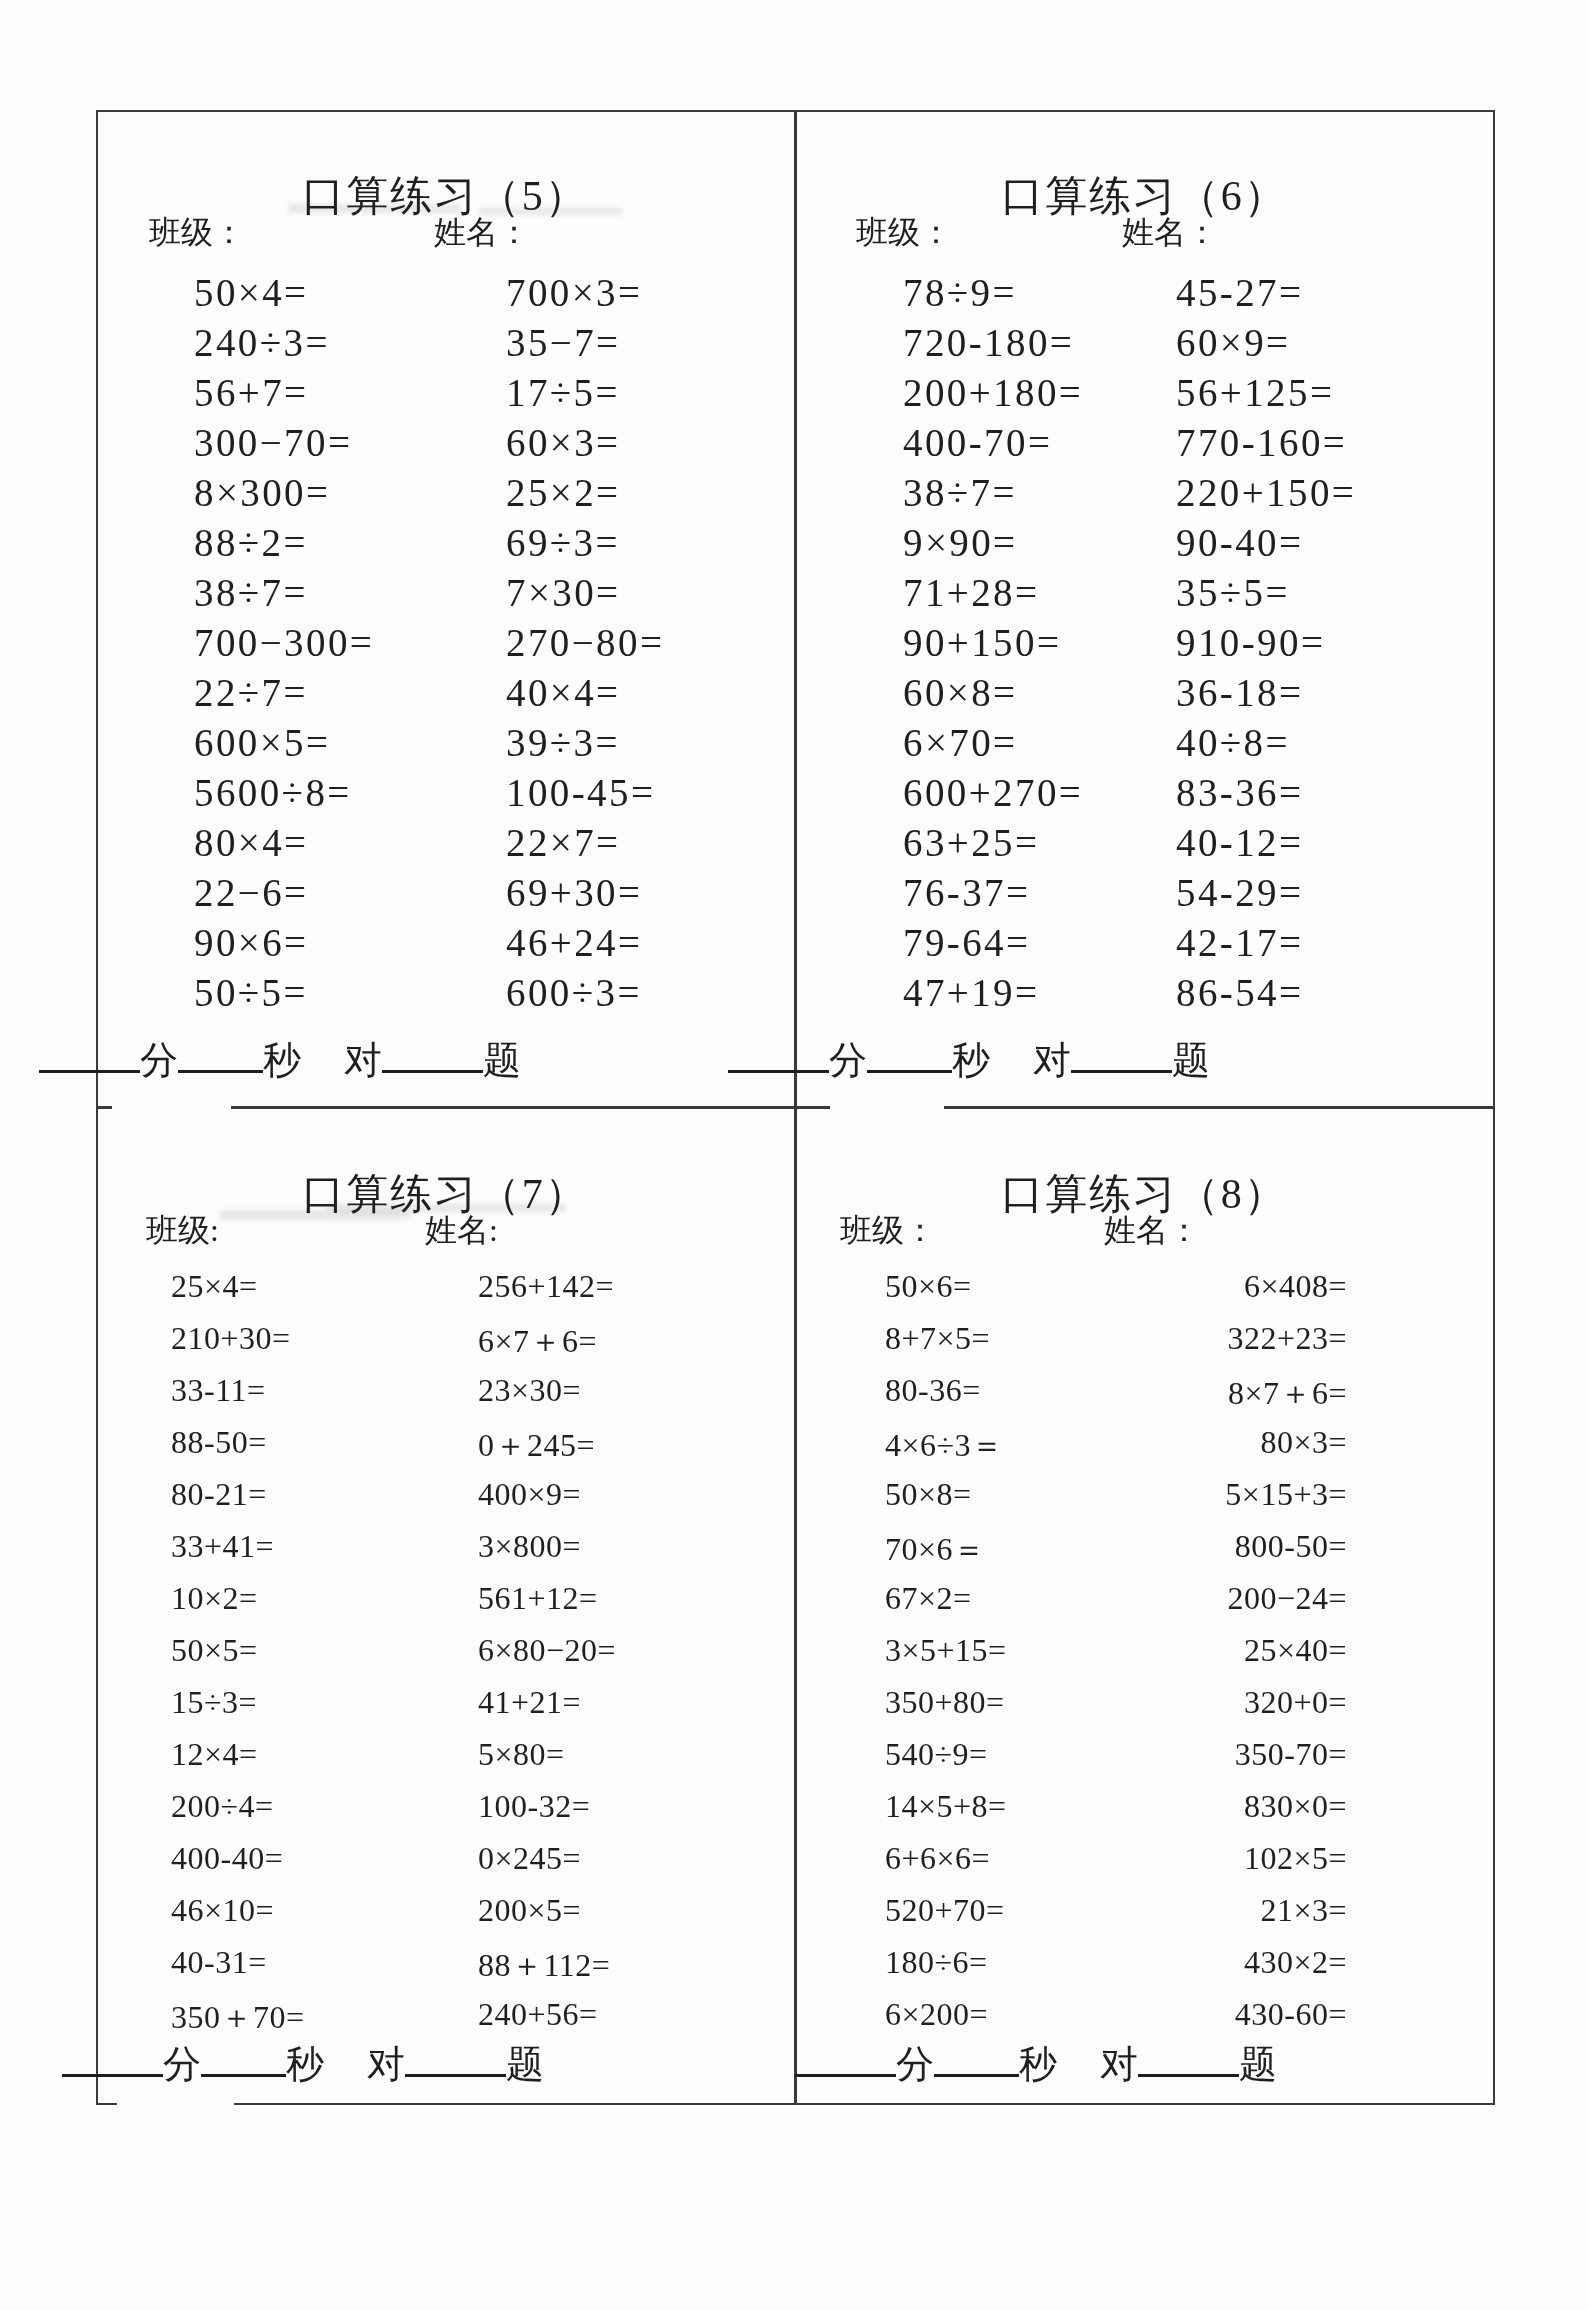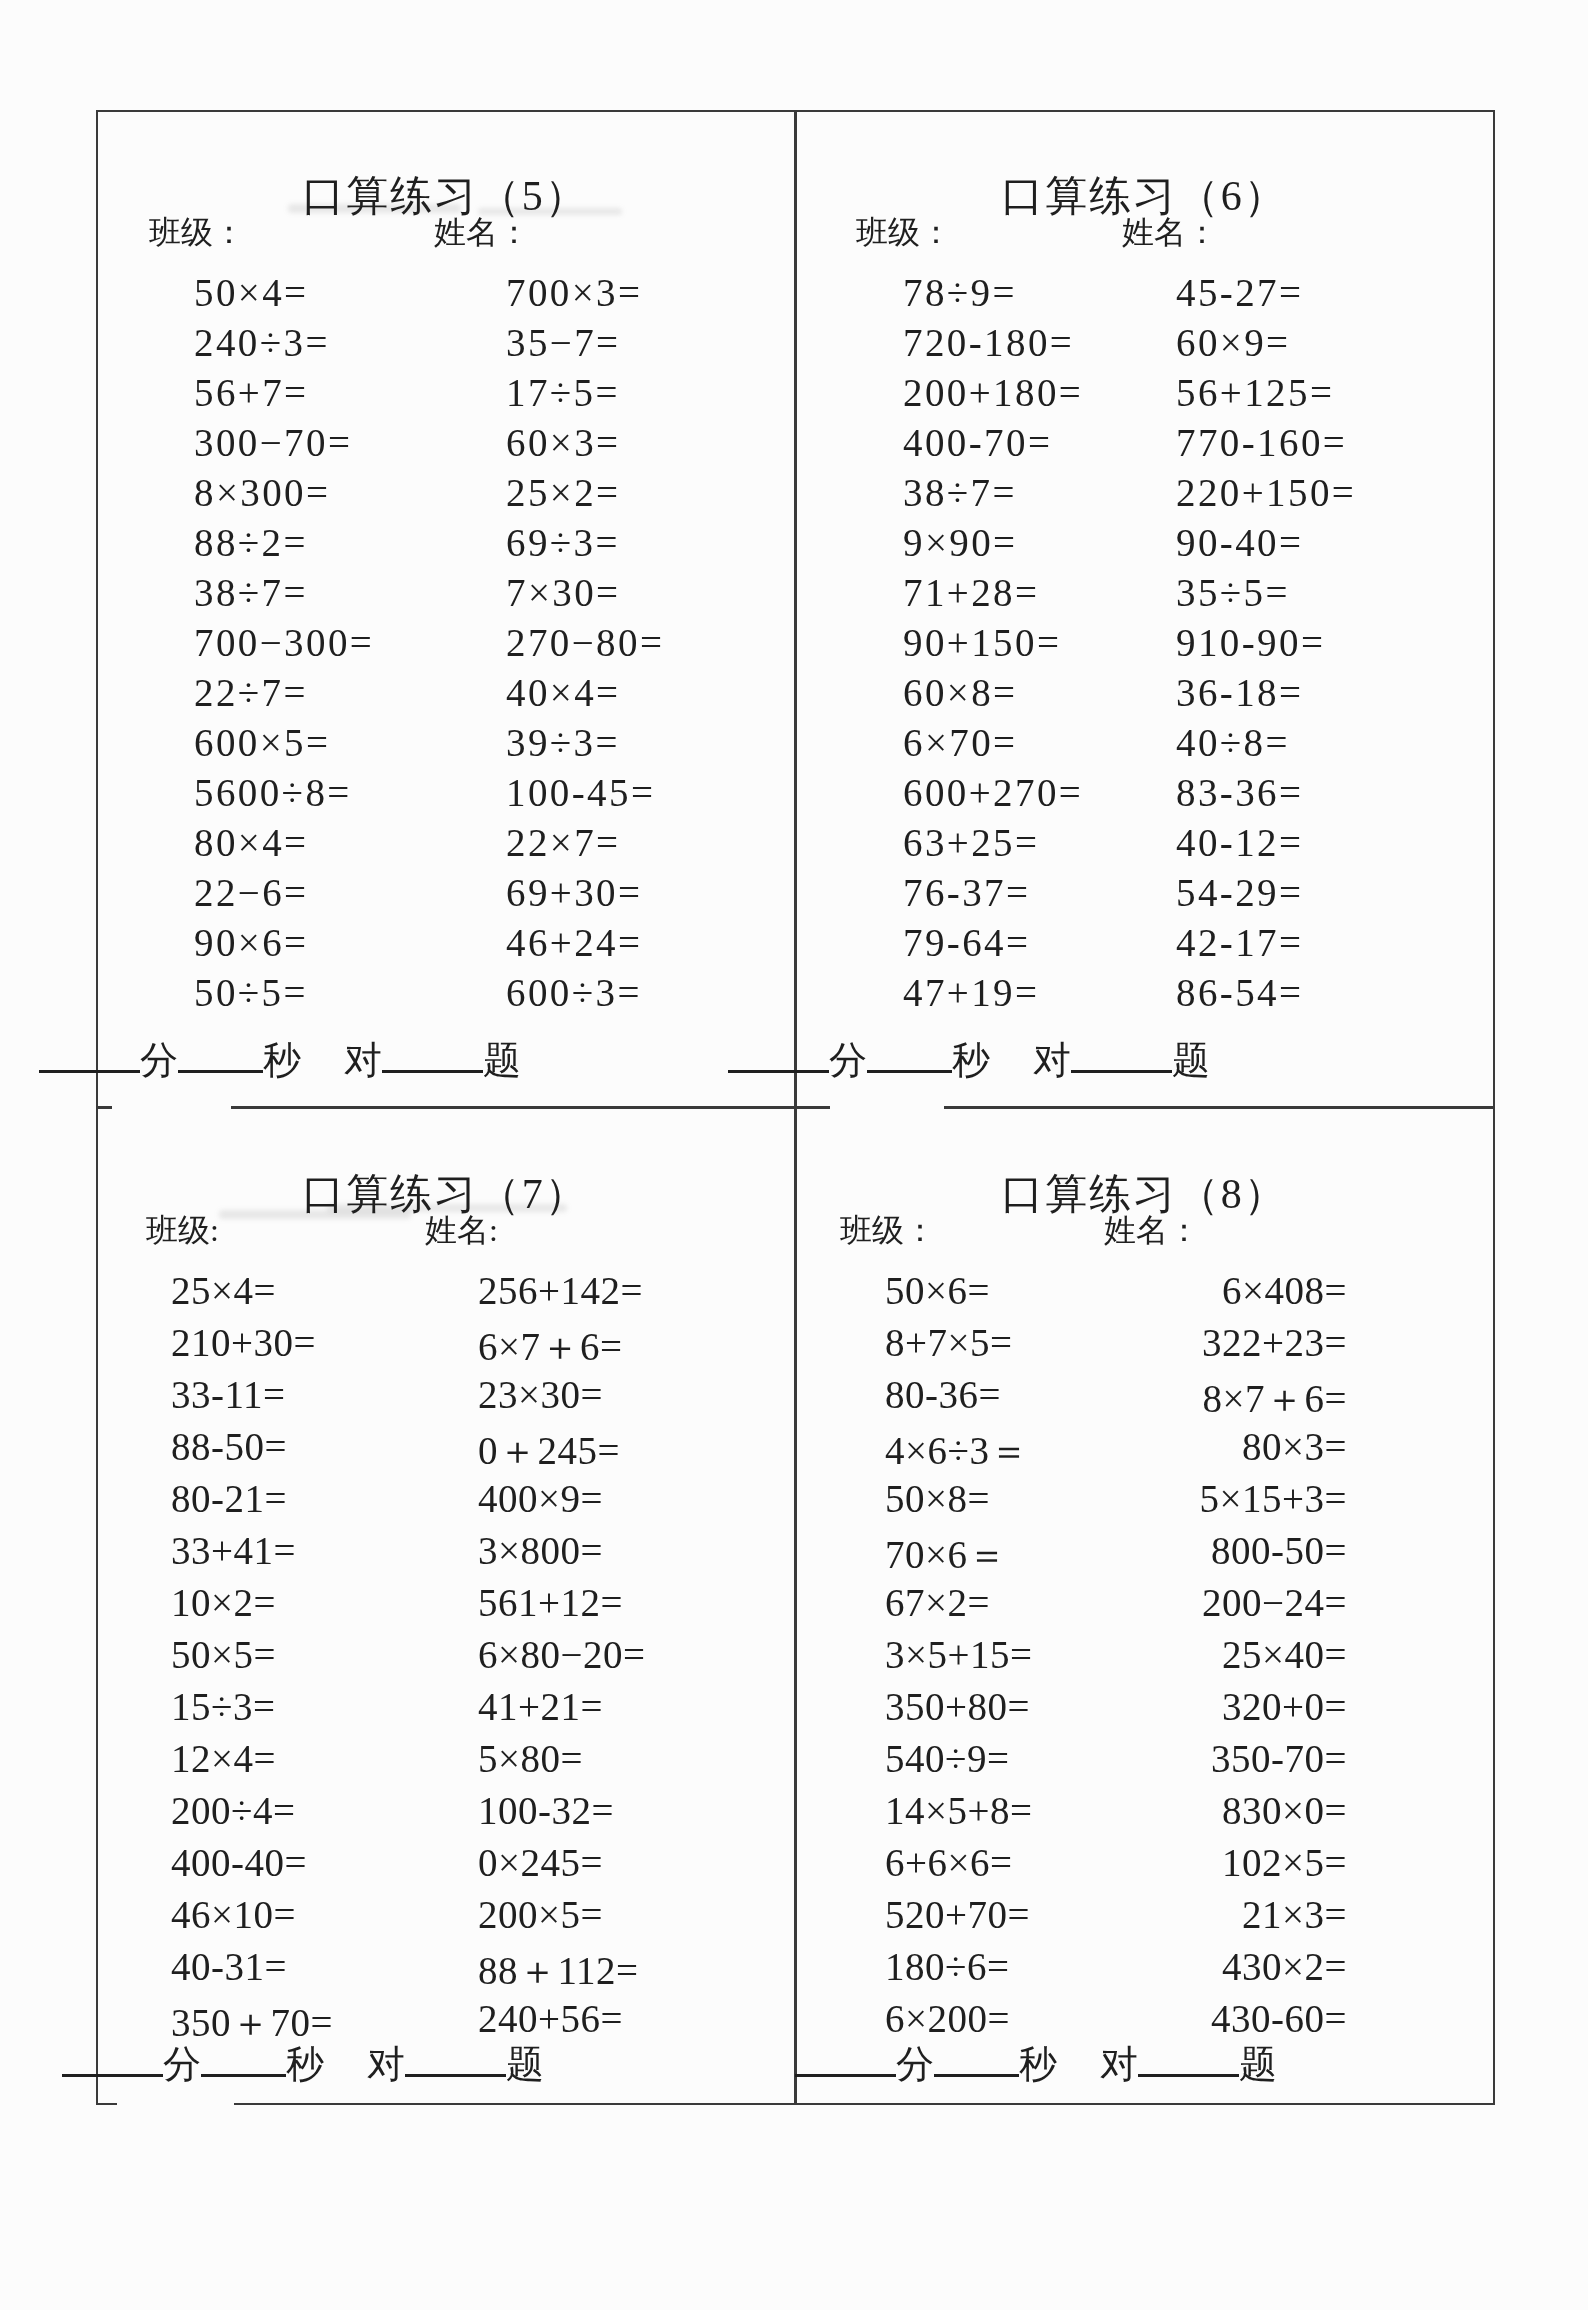--- a/index.html
+++ b/index.html
@@ -47,21 +47,21 @@
   .q-labels{position:absolute;top:101px;left:0;width:100%;height:54px;font-size:32px;}
   .q-labels span{position:absolute;top:0;white-space:nowrap;}
   .q0 .lab1{left:53px}  .q0 .lab2{left:338px}
   .q1 .lab1{left:61px}  .q1 .lab2{left:327px}
   .q2 .lab1{left:50px}  .q2 .lab2{left:329px}
   .q3 .lab1{left:45px}  .q3 .lab2{left:309px}
 
   .q-rows{position:absolute;top:160px;left:0;width:100%;margin-left:48px;}
   .q-row{position:relative;}
   .q0 .q-row,.q1 .q-row{height:50px;font-size:39px;letter-spacing:2.4px;}
-  .q2 .q-row,.q3 .q-row{height:52px;font-size:39px;letter-spacing:0.5px;text-decoration:underline;}
+  .q2 .q-row,.q3 .q-row{height:52px;font-size:32px;letter-spacing:0.5px;text-decoration:underline;}
   .q-row span{position:absolute;top:0;white-space:nowrap;}
   .q0 .c1{left:50px}  .q0 .c2{left:362px}
   .q1 .c1{left:60px}  .q1 .c2{left:333px}
   .q2 .c1{left:27px}  .q2 .c2{left:334px}
   .q3 .c1{left:42px}
   .q3 .c2{left:225px;width:279px;text-align:right;}
 
   .q-footer{
     position:absolute;left:0;width:100%;
     font-size:38px;white-space:nowrap;

